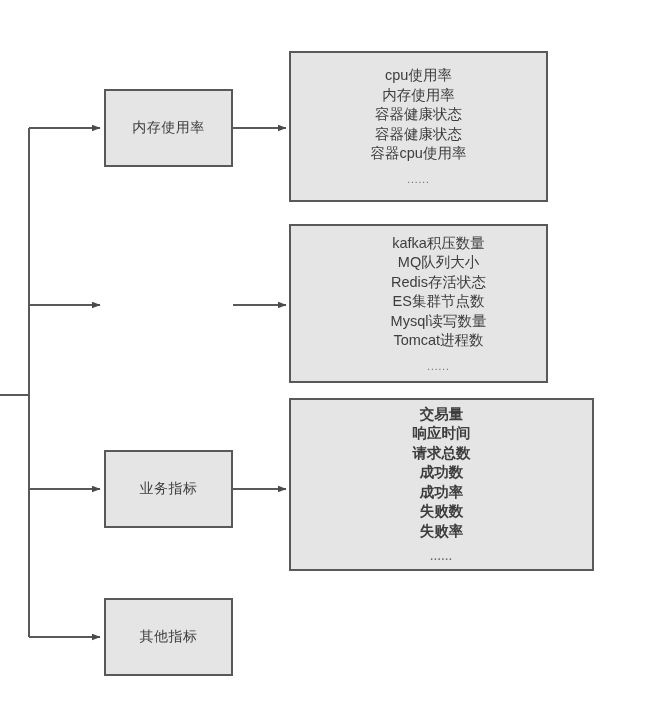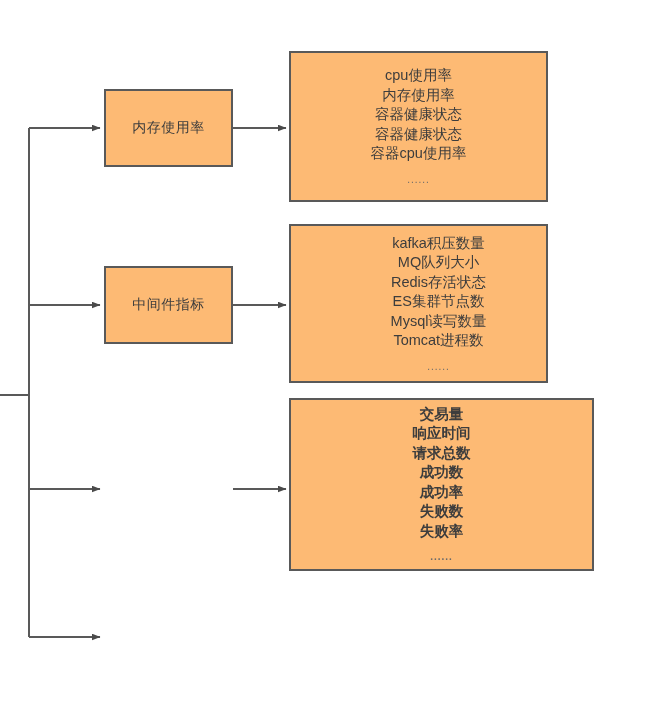--- a/index.html
+++ b/index.html
@@ -24,21 +24,21 @@
   svg.wires {
     position: absolute;
     left: 0; top: 0;
     width: 655px;
     height: 726px;
     pointer-events: none;
   }
   .node {
     position: absolute;
     box-sizing: border-box;
-    background: #fdba74;
+    background: #e5e5e5;
     border: 2px solid #595959;
     display: flex;
     align-items: center;
     justify-content: center;
     text-align: center;
   }
   .label-node {
     font-size: 14px;
     letter-spacing: 0.5px;
     color: #3d3d3d;
@@ -85,25 +85,28 @@
 
     <path d="M 233 128 L 286 128" stroke="#595959" stroke-width="2" fill="none" marker-end="url(#arrowhead)"></path>
     <path d="M 233 305 L 286 305" stroke="#595959" stroke-width="2" fill="none" marker-end="url(#arrowhead)"></path>
     <path d="M 233 489 L 286 489" stroke="#595959" stroke-width="2" fill="none" marker-end="url(#arrowhead)"></path>
   </svg>
 
   <div class="node label-node" style="left:104px; top:89px; width:129px; height:78px;">
     <span>内存使用率</span>
   </div>
 
-  <div class="node label-node" style="left:104px; top:266px; width:129px; height:78px;">
-    <span>中间件指标</span>
+
+  <div class="node label-node" style="left:104px; top:450px; width:129px; height:78px;">
+    <span>业务指标</span>
   </div>
 
-
+  <div class="node label-node" style="left:104px; top:598px; width:129px; height:78px;">
+    <span>其他指标</span>
+  </div>
 
   <div class="node content-node" style="left:289px; top:51px; width:259px; height:151px;">
     <div class="content-line">cpu使用率</div>
     <div class="content-line">内存使用率</div>
     <div class="content-line">容器健康状态</div>
     <div class="content-line">容器健康状态</div>
     <div class="content-line">容器cpu使用率</div>
     <div class="content-ellipsis">......</div>
   </div>
 

